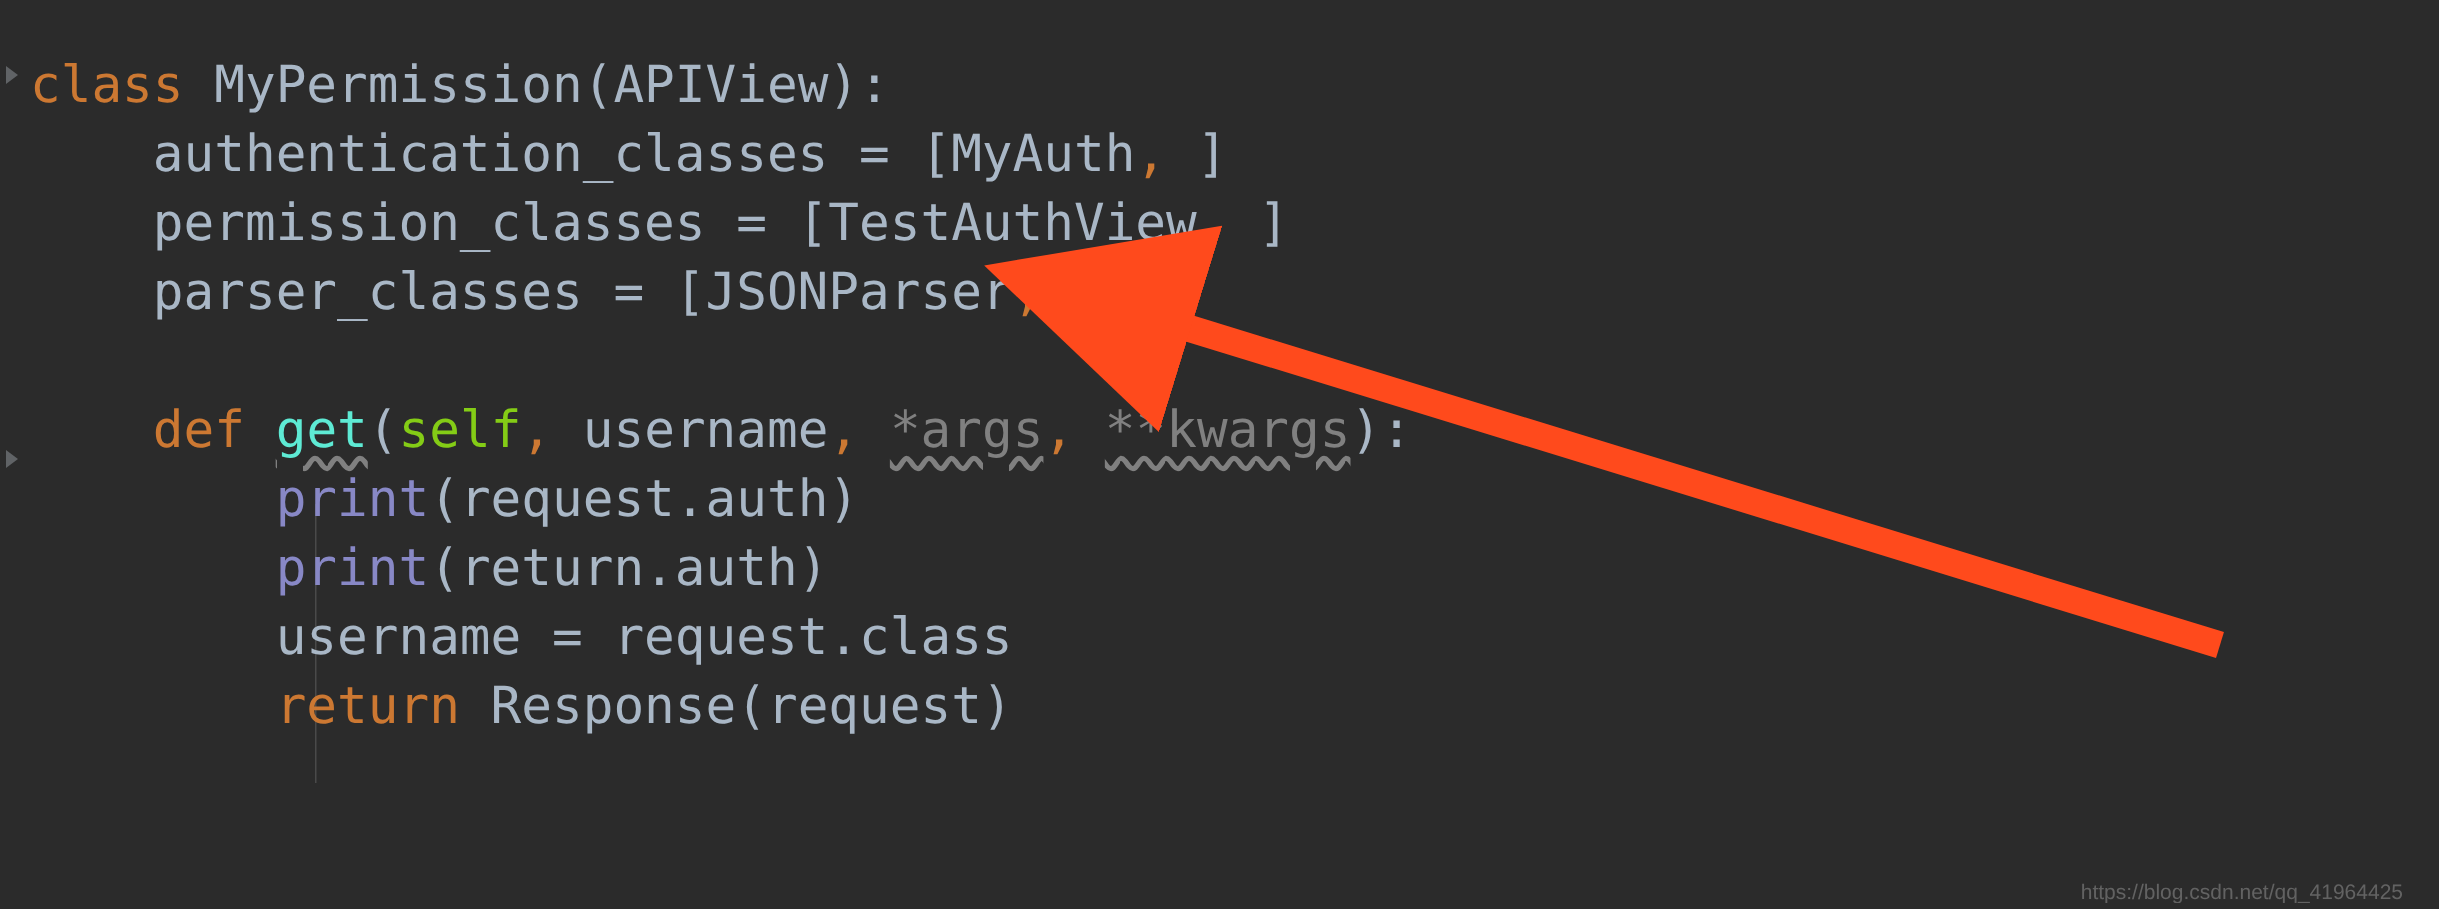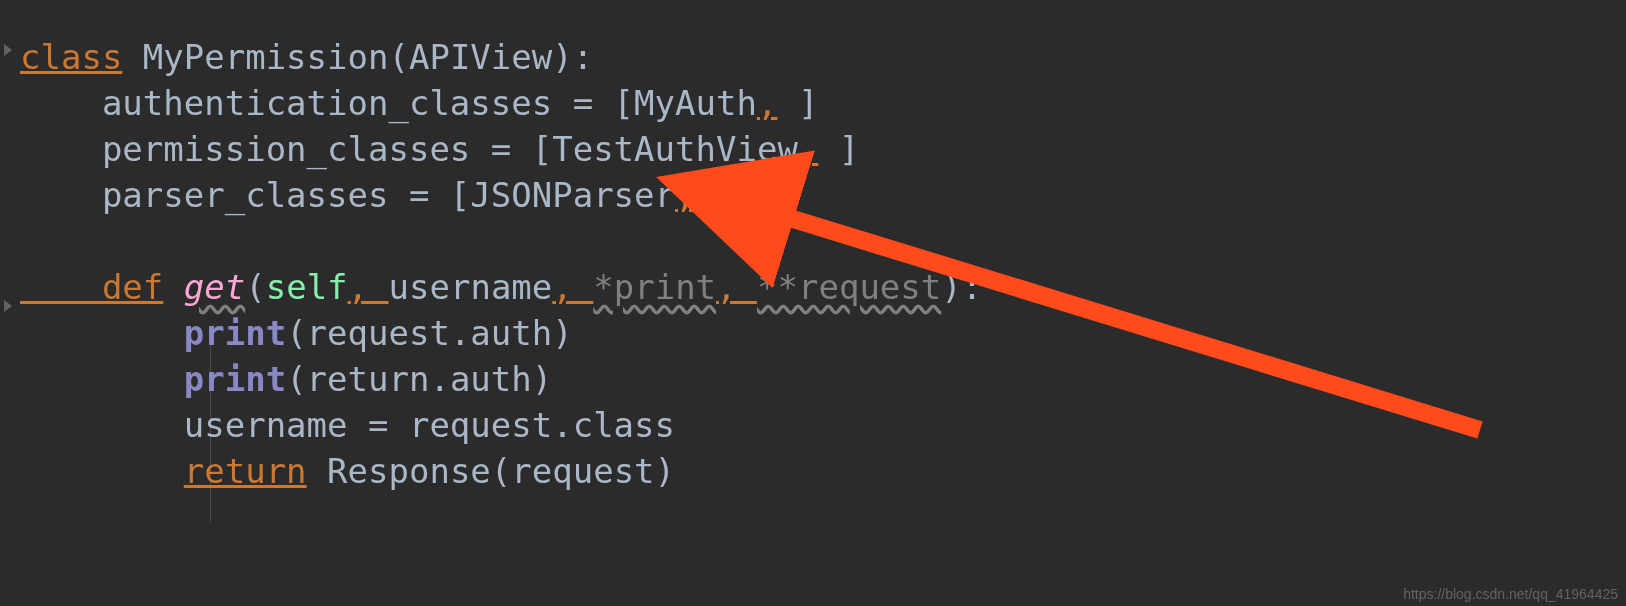--- a/index.html
+++ b/index.html
@@ -1,45 +1,45 @@
 <!DOCTYPE html>
 <html><head>
 <meta charset="utf-8">
 <style>
   html,body{margin:0;padding:0;width:1626px;height:606px;background:#2b2b2b;overflow:hidden;}
   body{font-family:"Menlo","Consolas","DejaVu Sans Mono",monospace;font-size:34px;line-height:46px;}
   pre.code{margin:0;padding:34px 0 0 20px;white-space:pre;color:#a9b7c6;position:relative;}
-  .k-orange{color:#cc7832;text-decoration:underline;}
-  .k-purple{color:#86efac;}
-  .fn-yellow{color:#f9a8d4;font-style:italic;}
-  .fn-blue{color:#8888c6;font-weight:bold;}
+  .k-orange{color:#cc7832;}
+  .k-purple{color:#84cc16;}
+  .fn-yellow{color:#5eead4;}
+  .fn-blue{color:#8888c6;}
   .weak{color:#808080;}
   .squiggle{text-decoration-line:underline;text-decoration-style:wavy;text-decoration-color:#808080;text-underline-offset:6px;}
-  .watermark{position:absolute;right:8px;bottom:4px;color:#888;font:14px Arial,Helvetica,sans-serif;opacity:.6;}
+  .watermark{position:absolute;right:24px;bottom:4px;color:#888;font:14px Arial,Helvetica,sans-serif;opacity:.6;}
   .gutter{position:absolute;left:0;top:0;width:16px;height:100%;}
   .gutter .fold{position:absolute;left:4px;width:0;height:0;border-top:6px solid transparent;border-bottom:6px solid transparent;border-left:8px solid #606366;}
   svg.arrow{position:absolute;top:0;left:0;pointer-events:none;}
   .indent-guide{position:absolute;top:336px;left:210px;width:0;height:186px;border-left:1px solid #4a4a4a;}
 </style>
 </head>
 <body>
 
 <div class="gutter">
   <div class="fold" style="top:44px"></div>
   <div class="fold" style="top:300px"></div>
 </div>
 
 <div class="indent-guide"></div>
 
 <pre class="code"><span class="k-orange">class</span><span> MyPermission(APIView):</span>
 <span>    authentication_classes = [MyAuth</span><span class="k-orange">,</span><span> ]</span>
 <span>    permission_classes = [TestAuthView</span><span class="k-orange">,</span><span> ]</span>
 <span>    parser_classes = [JSONParser</span><span class="k-orange">,</span><span> ]</span>
 <span></span>
-<span class="k-orange">    def</span> <span class="fn-yellow squiggle">get</span><span>(</span><span class="k-purple">self</span><span class="k-orange">, </span><span>username</span><span class="k-orange">, </span><span class="weak squiggle">*print</span><span class="k-orange">, </span><span class="weak squiggle">**request</span><span>):</span>
+<span class="k-orange">    def</span> <span class="fn-yellow squiggle">get</span><span>(</span><span class="k-purple">self</span><span class="k-orange">, </span><span>username</span><span class="k-orange">, </span><span class="weak squiggle">*args</span><span class="k-orange">, </span><span class="weak squiggle">**kwargs</span><span>):</span>
 <span>        </span><span class="fn-blue">print</span><span>(request.auth)</span>
 <span>        </span><span class="fn-blue">print</span><span>(return.auth)</span>
 <span>        username = request.class</span>
 <span>        </span><span class="k-orange">return</span><span> Response(request)</span></pre>
 
 <svg class="arrow" width="1626" height="606">
   <defs>
     <marker id="ah" viewBox="0 0 10 10" refX="1" refY="5" markerWidth="8" markerHeight="8" orient="auto-start-reverse">
       <path d="M0,0 L10,5 L0,10 z" fill="#ff4a1c"></path>
     </marker>

